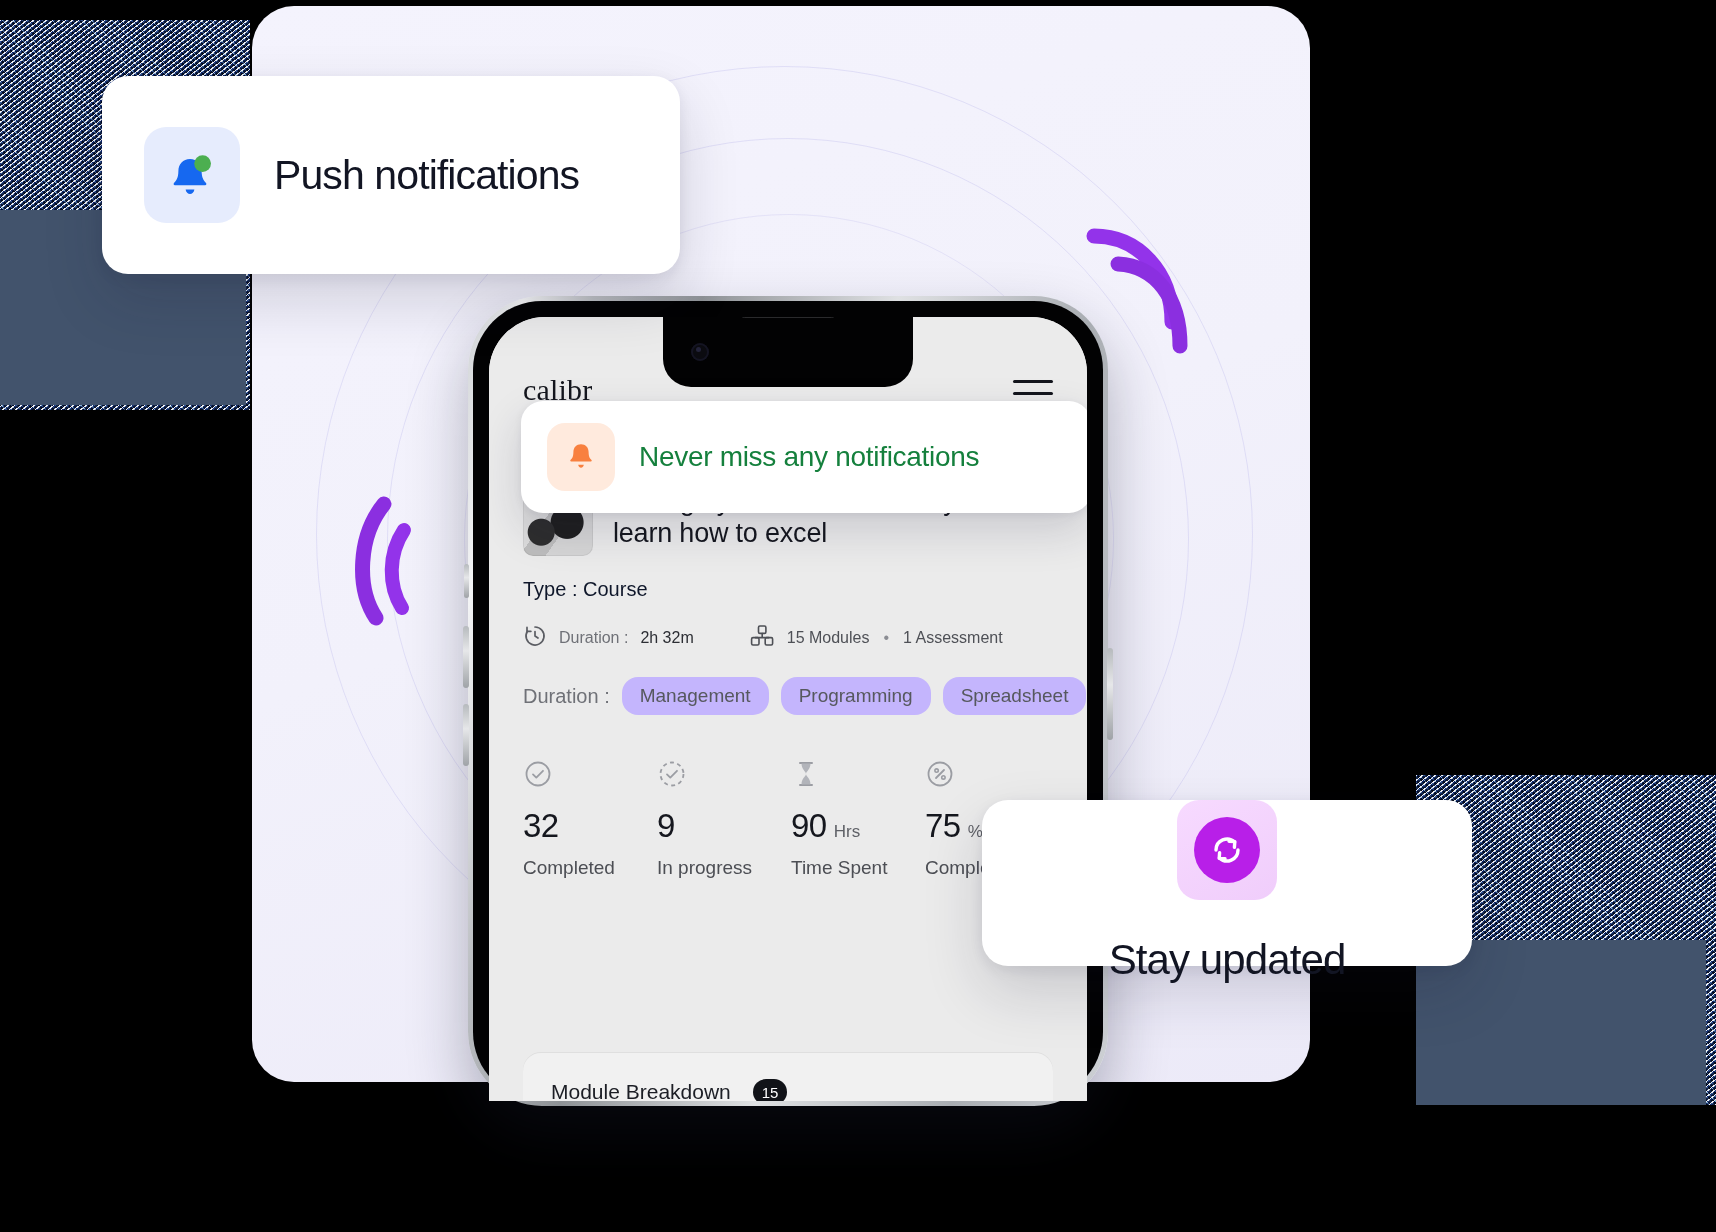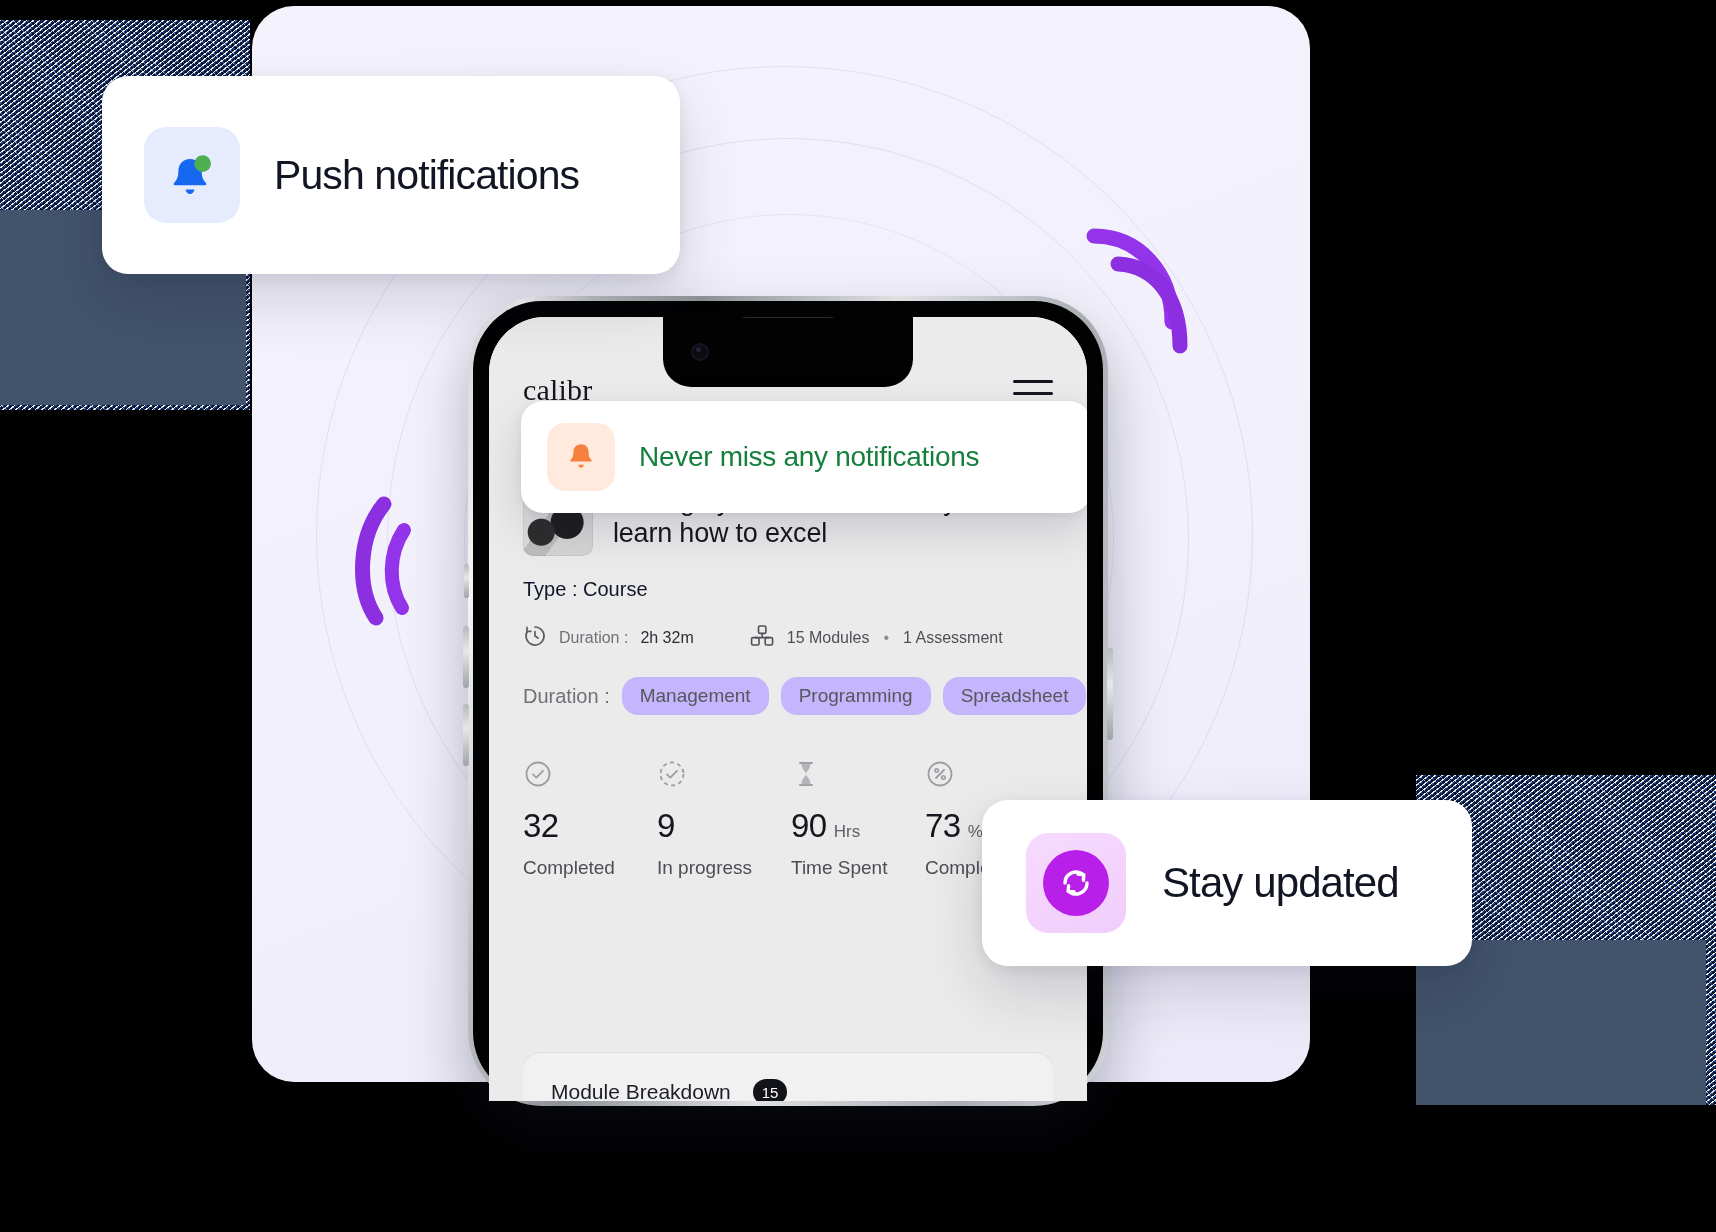--- a/index.html
+++ b/index.html
@@ -201,21 +201,21 @@
   }
   .toast-text{font-size:28px;color:#15803d;letter-spacing:-.3px;}
 
   
   .float-card{
     position:absolute;background:#fff;border-radius:26px;
     box-shadow:0 26px 60px rgba(22,26,52,.16), 0 4px 14px rgba(22,26,52,.08);
     display:flex;align-items:center;box-sizing:border-box;
   }
   .card-push{left:102px;top:76px;width:578px;height:198px;gap:34px;padding:0 42px;}
-  .card-stay{left:982px;top:800px;width:490px;height:166px;gap:36px;padding:0 44px;}
+  .card-stay{left:982px;top:800px;width:490px;height:166px;gap:36px;padding:0 44px;flex-direction:column;}
 
   .sq-ico{border-radius:22px;flex:0 0 auto;display:flex;align-items:center;justify-content:center;}
   .sq-blue{width:96px;height:96px;background:#e6ecfd;}
   .sq-purple{width:100px;height:100px;background:linear-gradient(150deg,#f7daff,#f0cdfb);}
 
   .float-label{font-size:41px;color:#121523;letter-spacing:-.9px;white-space:nowrap;}
   .float-label.stay{font-size:42px;}
 
   .purple-disc{
     width:66px;height:66px;border-radius:50%;background:#b81fe8;
@@ -386,21 +386,21 @@
             <div class="stat">
               <div class="ico">
                 <svg width="30" height="30" viewBox="0 0 30 30" fill="none">
                   <circle cx="15" cy="15" r="11.5" stroke="#9b9da3" stroke-width="1.8"></circle>
                   <path d="M11 19l8-8" stroke="#9b9da3" stroke-width="1.8" stroke-linecap="round"></path>
                   <circle cx="11.6" cy="11.6" r="1.7" stroke="#9b9da3" stroke-width="1.6"></circle>
                   <circle cx="18.4" cy="18.4" r="1.7" stroke="#9b9da3" stroke-width="1.6"></circle>
                 </svg>
               </div>
               <div class="num">
-                <span>73</span>
+                <span>75</span>
                 <span class="unit">%</span>
               </div>
               <div class="cap">Completion</div>
             </div>
           </div>
 
           <div class="breakdown">
             <div class="breakdown-head">
               <span class="t">Module Breakdown</span>
               <span class="count-badge">15</span>

